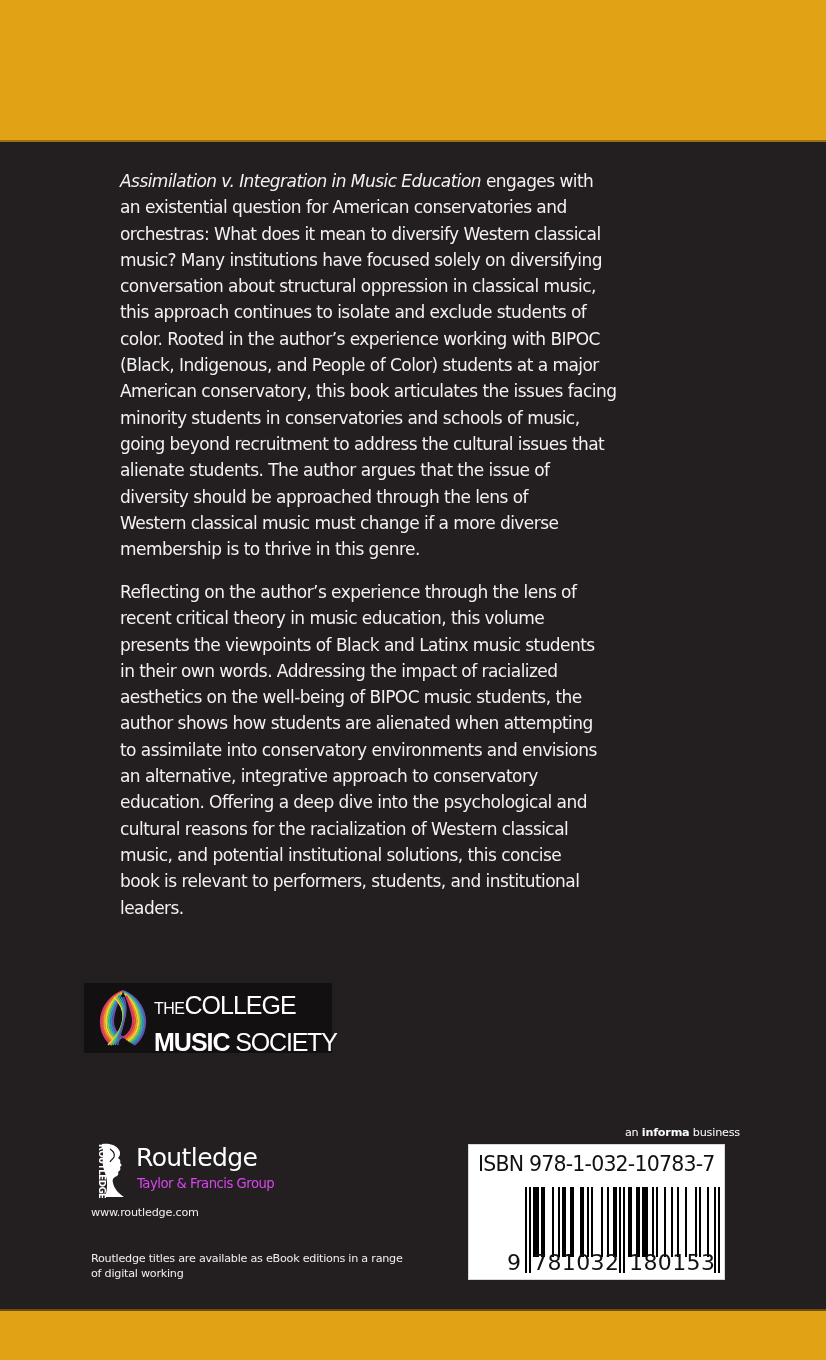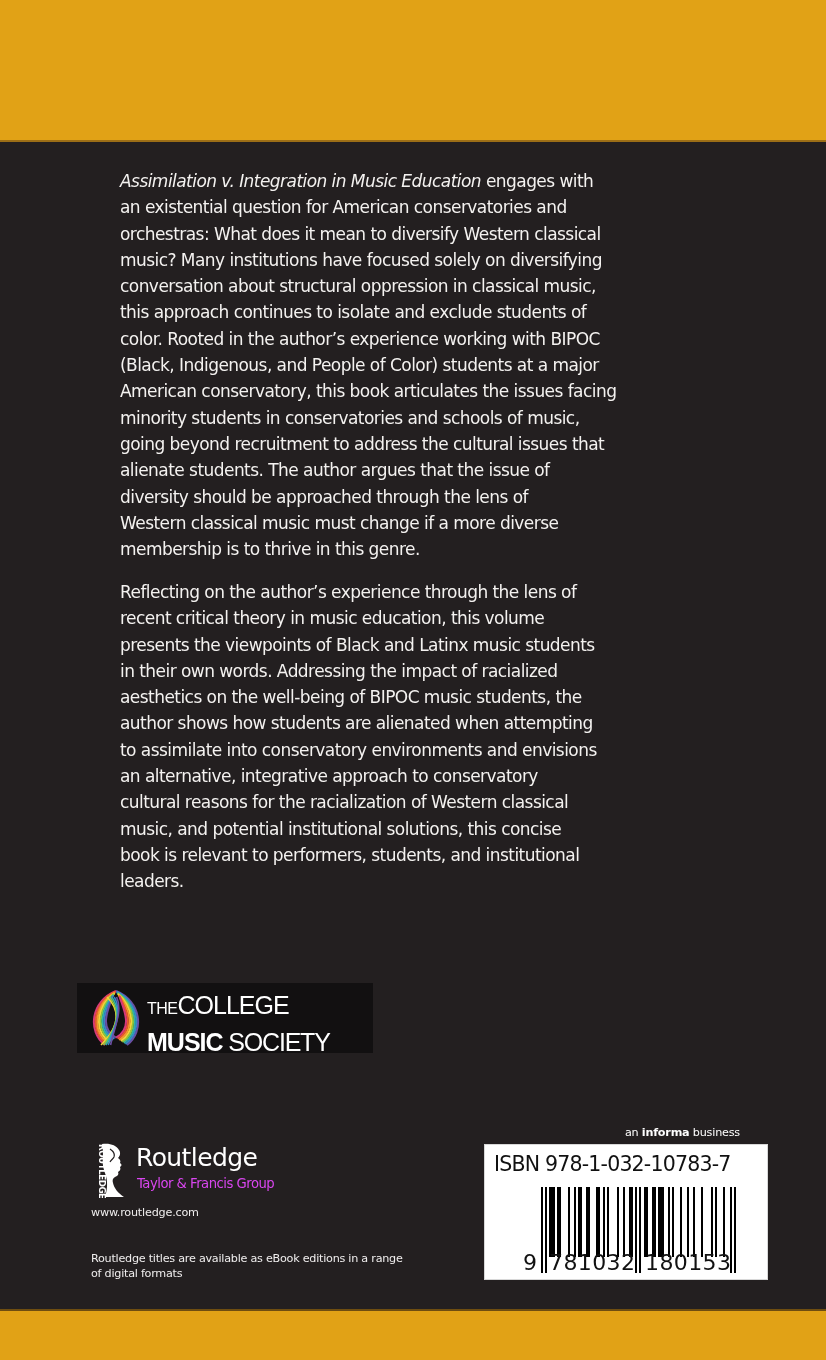--- a/index.html
+++ b/index.html
@@ -17,21 +17,21 @@
     position: absolute; left: 120px; top: 168px; width: 640px;
     font-size: 17px; line-height: 26.3px; letter-spacing: -0.55px;
     color: #f4f2f0;
   }
   .blurb .para { margin: 0; }
   .blurb .para + .para { margin-top: 16.5px; }
   .blurb .line { display: block; white-space: nowrap; }
   .blurb .ital { font-style: italic; }
 
   .cms-logo {
-    position: absolute; left: 77px; top: 983px; width: 296px; height: 70px;
+    position: absolute; left: 84px; top: 983px; width: 248px; height: 70px;
     background: #121011;
   }
   .cms-emblem { position: absolute; left: 8px; top: 4px; width: 62px; height: 62px; }
   .cms-text {
     position: absolute; left: 70px; top: 10px;
     font-family: "Liberation Sans", sans-serif; color: #ffffff;
     line-height: 1;
   }
   .cms-text .row1 { display: block; font-size: 25px; letter-spacing: -1px; white-space: nowrap; }
   .cms-text .row1 .the { font-size: 16px; letter-spacing: -0.5px; }
@@ -63,21 +63,21 @@
   .ebook-note .line { display: block; white-space: nowrap; }
 
   .informa {
     position: absolute; right: 86px; top: 1126px;
     font-family: "DejaVu Sans", sans-serif; font-size: 11.2px; color: #fff; letter-spacing: -0.2px;
     white-space: nowrap;
   }
   .informa b { font-weight: bold; }
 
   .isbn-box {
-    position: absolute; left: 484px; top: 1144px; width: 284px; height: 136px;
+    position: absolute; left: 468px; top: 1144px; width: 257px; height: 136px;
     background: #ffffff; border: 1px solid #d8d8d8; box-sizing: border-box;
   }
   .isbn-label {
     position: absolute; left: 9px; top: 7px;
     font-family: "DejaVu Sans", sans-serif; font-size: 20.5px; color: #111;
     letter-spacing: -0.8px; white-space: nowrap;
   }
   .barcode { position: absolute; left: 56px; top: 42px; width: 200px; height: 88px; }
   .barcode .bar { position: absolute; top: 0; background: #000; }
   .bc-digit {
@@ -110,20 +110,21 @@
     </div>
     <div class="para">
       <span class="line">Reflecting on the author’s experience through the lens of</span>
       <span class="line">recent critical theory in music education, this volume</span>
       <span class="line">presents the viewpoints of Black and Latinx music students</span>
       <span class="line">in their own words. Addressing the impact of racialized</span>
       <span class="line">aesthetics on the well-being of BIPOC music students, the</span>
       <span class="line">author shows how students are alienated when attempting</span>
       <span class="line">to assimilate into conservatory environments and envisions</span>
       <span class="line">an alternative, integrative approach to conservatory</span>
+      <span class="line">education. Offering a deep dive into the psychological and</span>
       <span class="line">cultural reasons for the racialization of Western classical</span>
       <span class="line">music, and potential institutional solutions, this concise</span>
       <span class="line">book is relevant to performers, students, and institutional</span>
       <span class="line">leaders.</span>
     </div>
   </div>
 
 <div class="cms-logo">
   <svg class="cms-emblem" viewBox="0 0 62 62" id="cms-emblem">
       <path d="M 31 4 C 6 14, 2 44, 20 58" stroke="#d63a7a" stroke-width="2" fill="none"></path>
@@ -161,21 +162,21 @@
     <path d="M22 6 C25 8 27 11 26 14 C25 16 23 17 22 19" stroke="#231f20" stroke-width="1.2" fill="none"></path>
   </svg>
   <span class="routledge-name">Routledge</span>
   <span class="routledge-sub">Taylor &amp; Francis Group</span>
 </div>
 
 <div class="routledge-url">www.routledge.com</div>
 
 <div class="ebook-note">
   <span class="line">Routledge titles are available as eBook editions in a range</span>
-  <span class="line">of digital formats</span>
+  <span class="line">of digital working</span>
 </div>
 
 <div class="informa"><span>an </span><b>informa</b><span> business</span></div>
 
 <div class="isbn-box">
   <div class="isbn-label">ISBN 978-1-032-10783-7</div>
   <div class="barcode" id="barcode">
       <div class="bar" style="left: 0px; width: 2.05px; height: 86px;"></div>
       <div class="bar" style="left: 4.1px; width: 2.05px; height: 86px;"></div>
       <div class="bar" style="left: 8.2px; width: 6.15px; height: 70px;"></div>

